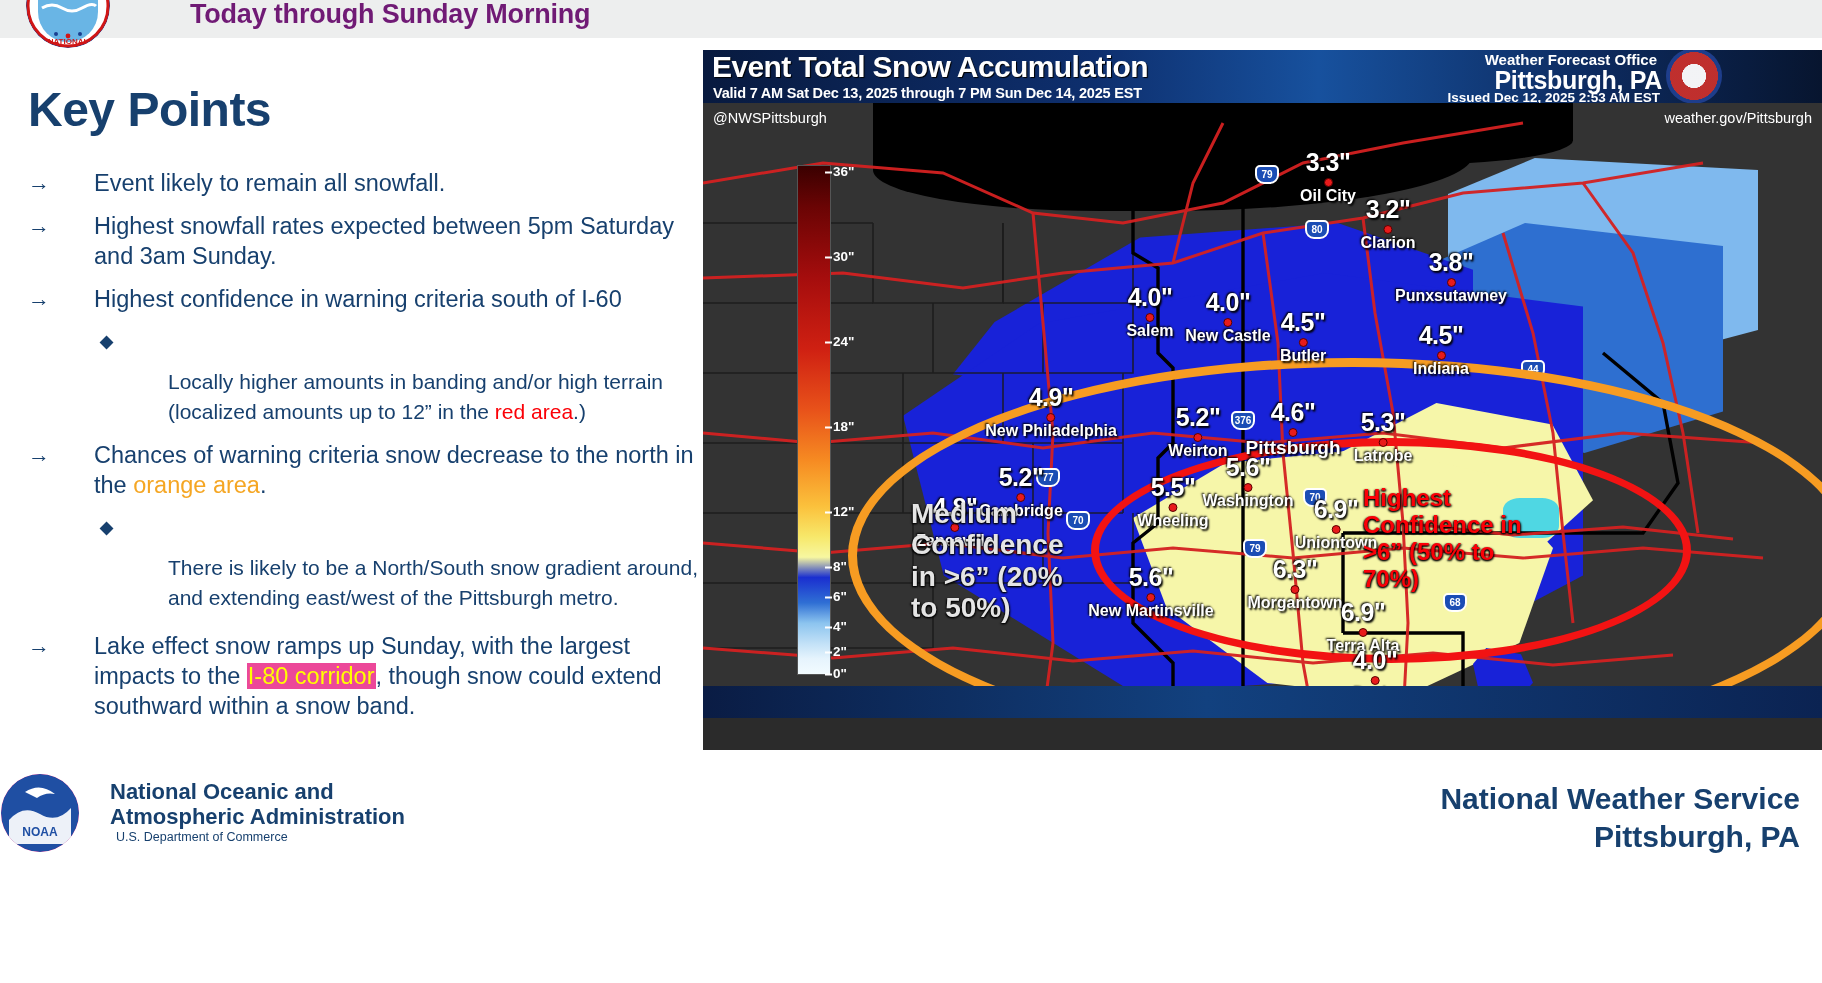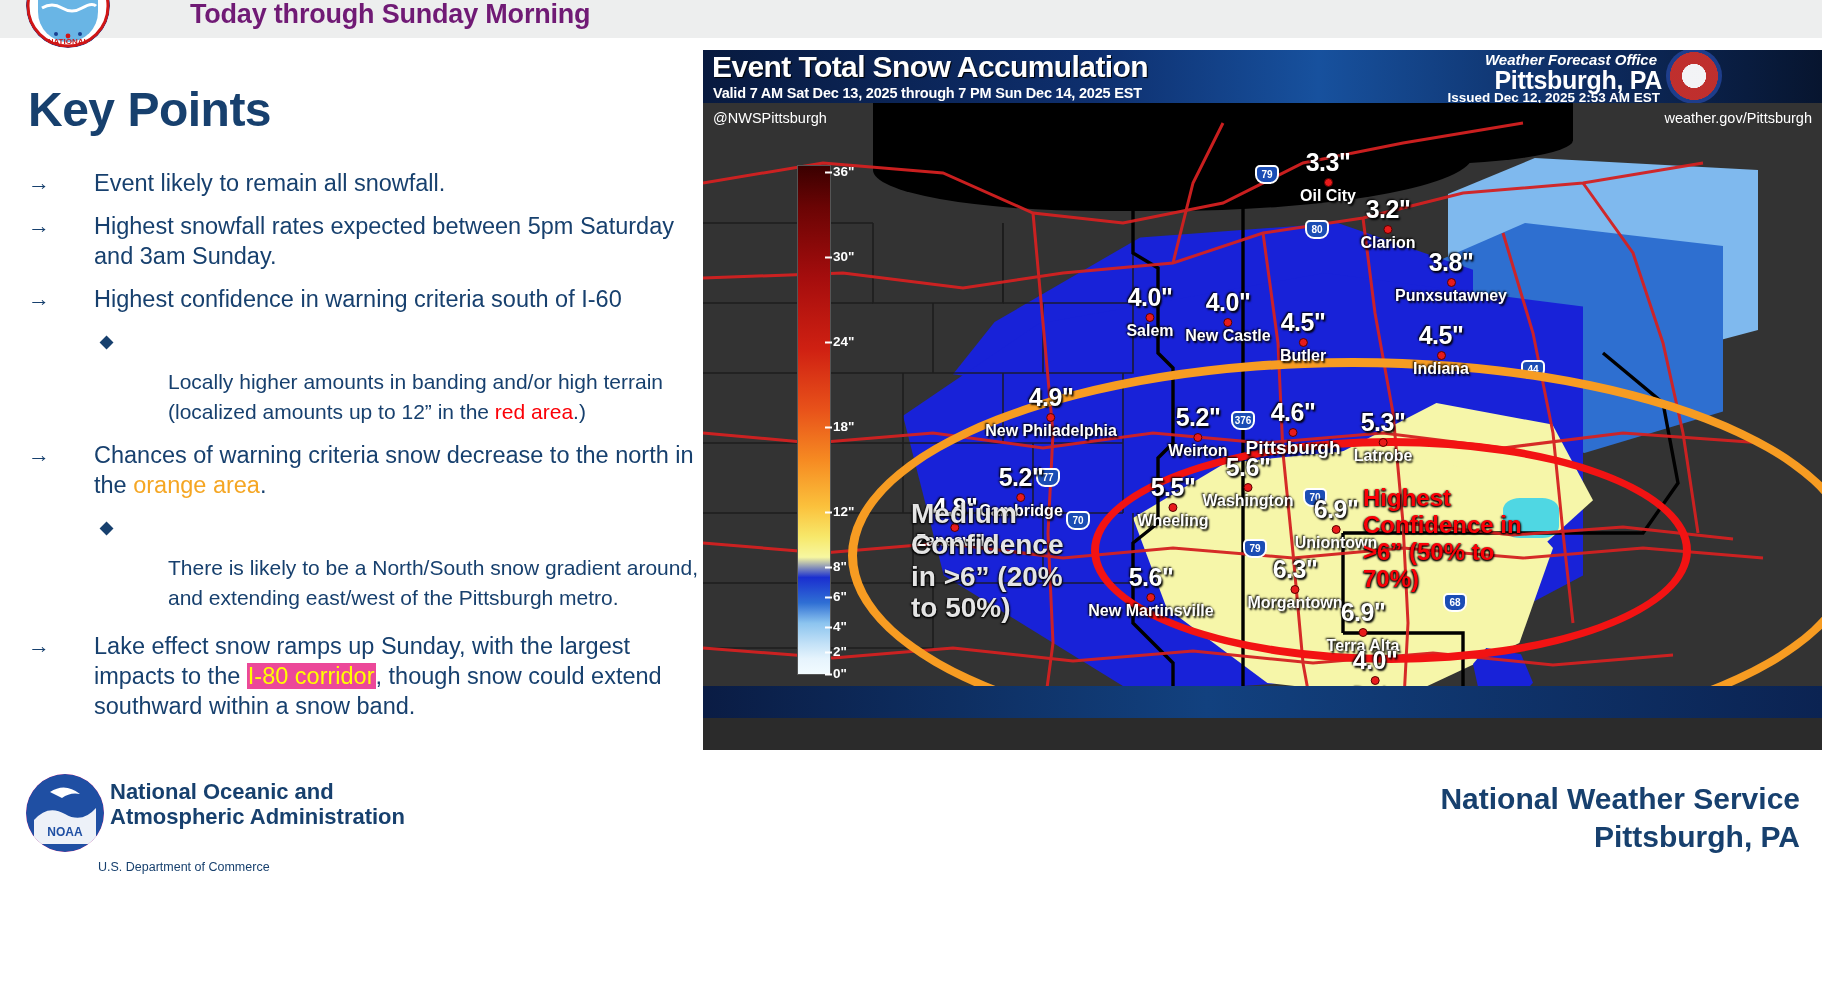--- a/index.html
+++ b/index.html
@@ -69,21 +69,21 @@
     letter-spacing:-0.6px;
     text-shadow:1px 1px 1px #000;
   }
   #map-subtitle {
     position:absolute; left:10px; top:35px;
     font-size:14.5px; font-weight:bold; color:#ffffff;
     letter-spacing:-0.2px;
   }
   #wfo-label {
     position:absolute; right:165px; top:1px;
-    font-size:15px; font-weight:bold; color:#ffffff; text-align:right;font-style:italic;
+    font-size:15px; font-weight:bold; color:#ffffff; text-align:right;
   }
   #wfo-city {
     position:absolute; right:160px; top:16px;
     font-size:25px; font-weight:bold; color:#ffffff; text-align:right;
     letter-spacing:-0.3px;
   }
   #issued-label {
     position:absolute; right:162px; top:40px;
     font-size:13.5px; font-weight:bold; color:#ffffff; text-align:right;
   }
@@ -248,31 +248,31 @@
   #map-url {
     position:absolute; right:10px; top:7px;
     font-size:14.5px; color:#ffffff;
   }
   
   #bottom-bar {
     position:absolute; left:0; top:762px; width:1822px; height:221px;
     background:#ffffff;
   }
   #noaa-logo {
-    position:absolute; left:26px; top:12px;
+    position:absolute; left:1px; top:12px;
     width:78px; height:78px; border-radius:50%;
     background:#ec4899; overflow:hidden;
   }
   #noaa-line1 {
     position:absolute; left:110px; top:18px;
     font-size:22px; font-weight:bold; color:#17406e; line-height:1.12;
   }
   #noaa-line3 {
-    position:absolute; left:98px; top:68px;
-    font-size:12.5px; color:#17406e;margin-top:30px;
+    position:absolute; left:116px; top:68px;
+    font-size:12.5px; color:#17406e;
   }
   #nws-right1 {
     position:absolute; right:22px; top:20px;
     font-size:30px; font-weight:bold; color:#17406e; text-align:right;
     white-space:nowrap;
   }
   #nws-right2 {
     position:absolute; right:22px; top:58px;
     font-size:30px; font-weight:bold; color:#17406e; text-align:right;
     white-space:nowrap;

